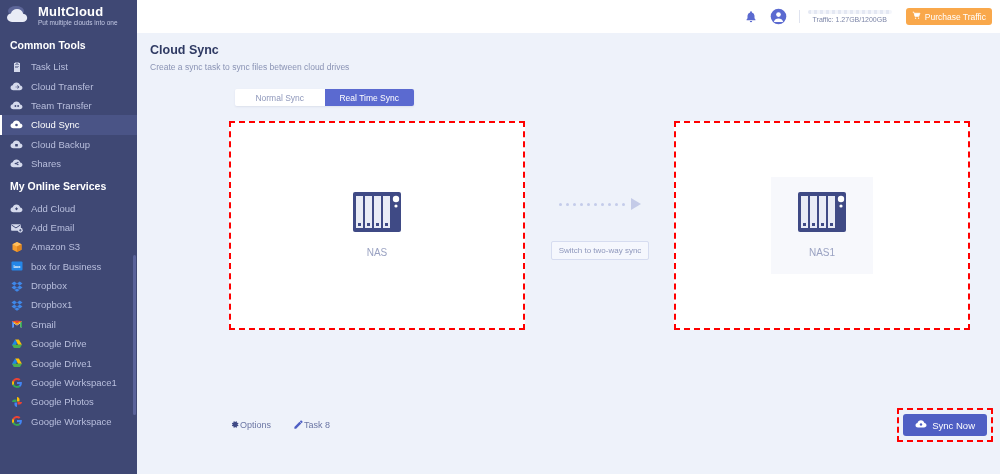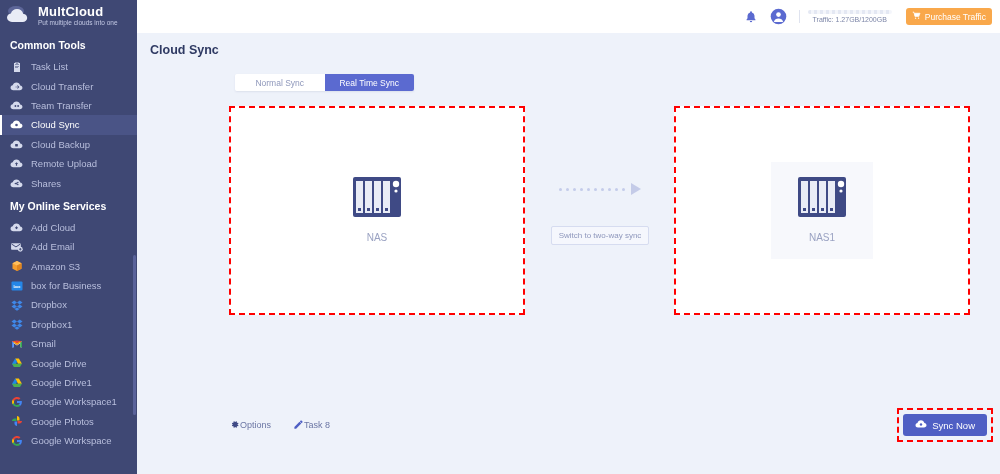--- a/index.html
+++ b/index.html
@@ -248,29 +248,20 @@
     <div class="nav-item">
       <span class="nav-ico">
         <svg width="13" height="13" viewBox="0 0 24 24" fill="#d4d9ec">
             <path d="M6 19c-2.8 0-5-2-5-4.6 0-2.3 1.7-4.2 4-4.5C5.8 6.7 8.5 4.5 11.8 4.5c3.4 0 6.3 2.3 7 5.5 2.5.2 4.2 2.2 4.2 4.5 0 2.5-2.2 4.5-5 4.5z"></path>
             <rect x="9.5" y="11" width="5" height="4.5" rx=".6" fill="#3f4874"></rect>
           </svg>
       </span>
       <span>Cloud Backup</span>
     </div>
 
-    <div class="nav-item">
-      <span class="nav-ico">
-        <svg width="13" height="13" viewBox="0 0 24 24" fill="#d4d9ec">
-            <path d="M6 19c-2.8 0-5-2-5-4.6 0-2.3 1.7-4.2 4-4.5C5.8 6.7 8.5 4.5 11.8 4.5c3.4 0 6.3 2.3 7 5.5 2.5.2 4.2 2.2 4.2 4.5 0 2.5-2.2 4.5-5 4.5z"></path>
-            <path d="M12 9.5l3 3.3h-1.9v3.4h-2.2v-3.4H9z" fill="#3f4874"></path>
-          </svg>
-      </span>
-      <span>Remote Upload</span>
-    </div>
 
     <div class="nav-item">
       <span class="nav-ico">
         <svg width="13" height="13" viewBox="0 0 24 24" fill="#d4d9ec">
             <path d="M6 19c-2.8 0-5-2-5-4.6 0-2.3 1.7-4.2 4-4.5C5.8 6.7 8.5 4.5 11.8 4.5c3.4 0 6.3 2.3 7 5.5 2.5.2 4.2 2.2 4.2 4.5 0 2.5-2.2 4.5-5 4.5z"></path>
             <path d="M14.5 11.3a1.3 1.3 0 10-1.2-1.7l-2.6 1.3a1.3 1.3 0 100 2l2.6 1.3a1.3 1.3 0 101.2-1.7l-2.5-1.3z" fill="#3f4874"></path>
           </svg>
       </span>
       <span>Shares</span>
     </div>
@@ -442,20 +433,21 @@
               <circle cx="9.5" cy="19" r="1.8"></circle>
               <circle cx="17.5" cy="19" r="1.8"></circle>
             </svg>
         </span>
         <span>Purchase Traffic</span>
       </button>
     </div>
 
     <div class="page-head">
       <div class="page-title">Cloud Sync</div>
+      <div class="page-sub">Create a sync task to sync files between cloud drives</div>
     </div>
 
     <div class="tabs">
       <div class="tab inactive">Normal Sync</div>
       <div class="tab active">Real Time Sync</div>
     </div>
 
     <div class="sync-area">
 
       <div class="drive-wrap src">

